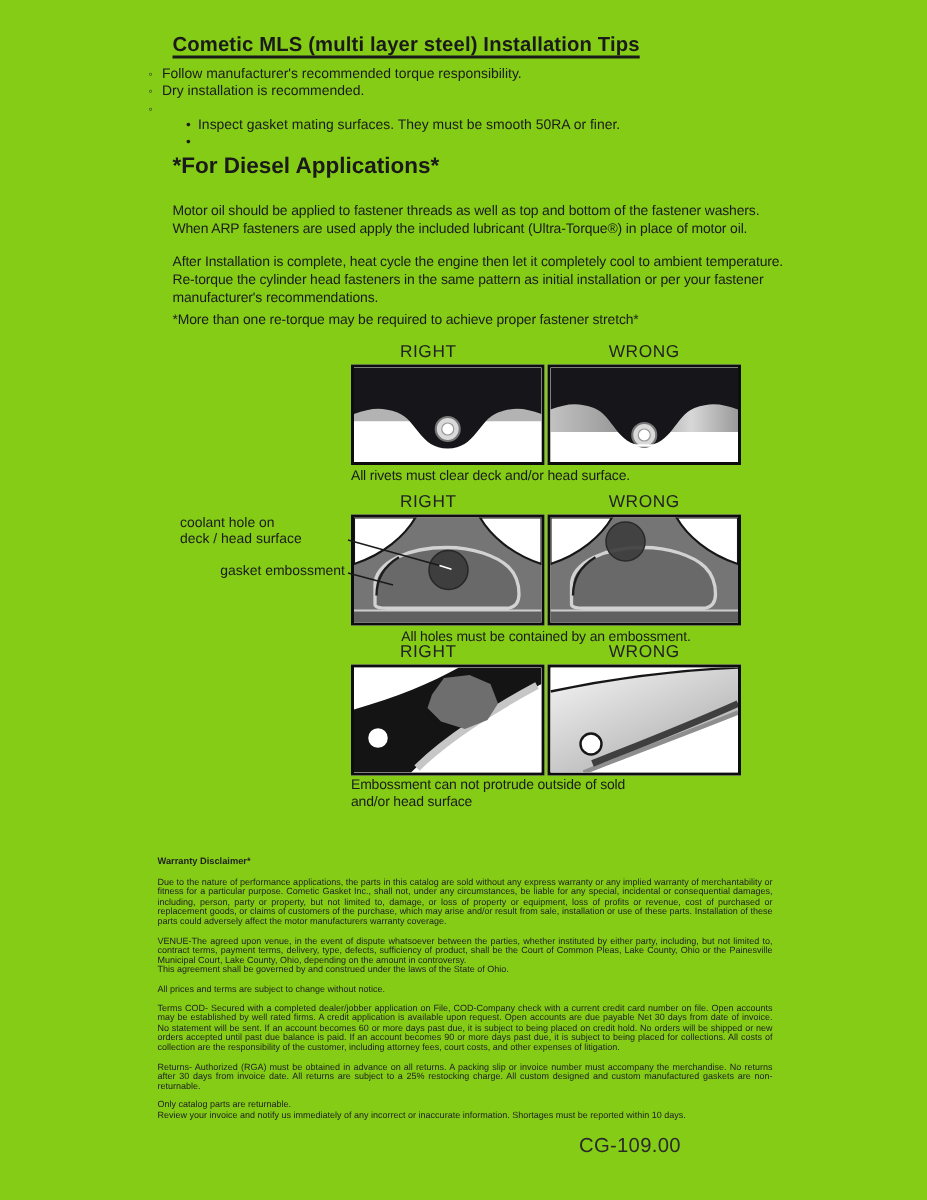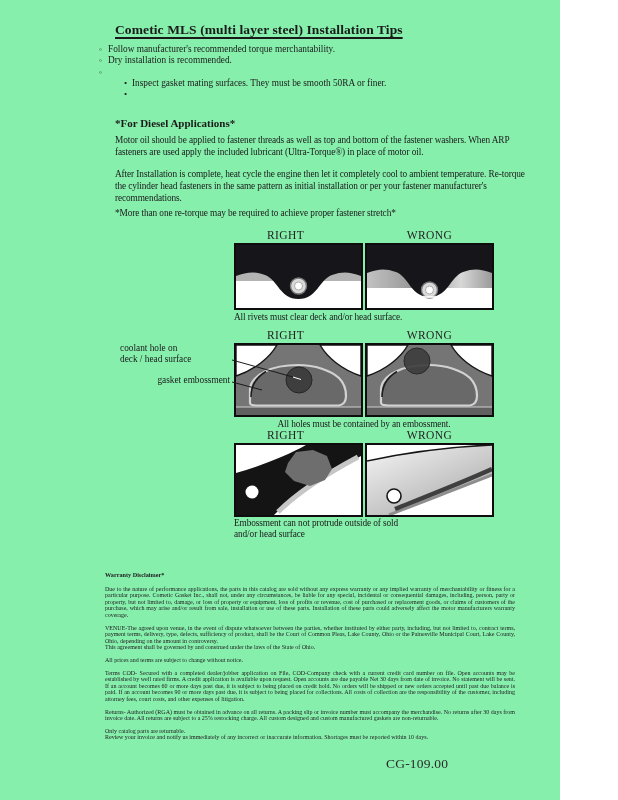--- a/index.html
+++ b/index.html
@@ -1,31 +1,31 @@
 <!DOCTYPE html>
 <html><head>
 <meta charset="utf-8">
 <style>
   html,body { margin:0; padding:0; background:#ffffff; }
   .page {
-    position:relative; width:560px; height:800px; background:#86efac;
-    font-family:Liberation Serif, serif; color:#1a1a1a; overflow:hidden;
+    position:relative; width:618px; height:800px; background:#84cc16;
+    font-family:Liberation Sans, sans-serif; color:#1a1a1a; overflow:hidden;
   }
   .abs { position:absolute; }
   .title {
     left:115px; top:22px; font-size:13.5px; font-weight:bold;
     text-decoration:underline; text-decoration-thickness:1.5px; text-underline-offset:3px;
     letter-spacing:0.1px;
   }
   .bullets { left:99px; top:44px; width:460px; font-size:9.3px; line-height:11.3px; }
   .sub-bullets { left:124px; top:78px; width:440px; font-size:9.3px; line-height:11.3px; }
   .b-row { display:flex; }
   .b-mark { width:9px; flex:0 0 9px; font-size:8px; line-height:11.3px; }
   .sb-mark { width:8px; flex:0 0 8px; font-size:9px; line-height:11.3px; }
-  .diesel-h { left:115px; top:117px; font-size:11px; font-weight:bold; }
+  .diesel-h { left:115px; top:102px; font-size:15px; font-weight:bold; }
   .para { left:115px; width:412px; font-size:9.3px; line-height:12.2px; letter-spacing:-0.1px; }
   .p1 { top:134px; }
   .p2 { top:168px; }
   .note { top:207px; }
   .dg-label { width:129px; text-align:center; font-size:11.5px; letter-spacing:0.4px; color:#222; }
   .lbl-l { left:221px; } .lbl-r { left:365px; }
   .panel { width:125px; border:2px solid #0d0d0d; background:#fff; }
   .pan-l { left:234px; } .pan-r { left:365px; }
   .panel svg { display:block; }
   .caption { font-size:9.3px; color:#1a1a1a; letter-spacing:-0.1px; }
@@ -44,21 +44,21 @@
 </head>
 <body>
 
 <div class="page">
 
   <div class="abs title">Cometic MLS (multi layer steel) Installation Tips</div>
 
   <div class="abs bullets">
     <div class="b-row">
       <span class="b-mark">◦</span>
-      <span>Follow manufacturer's recommended torque merchantability.</span>
+      <span>Follow manufacturer's recommended torque responsibility.</span>
     </div>
     <div class="b-row">
       <span class="b-mark">◦</span>
       <span>Dry installation is recommended.</span>
     </div>
     <div class="b-row">
       <span class="b-mark">◦</span>
     </div>
   </div>
 

